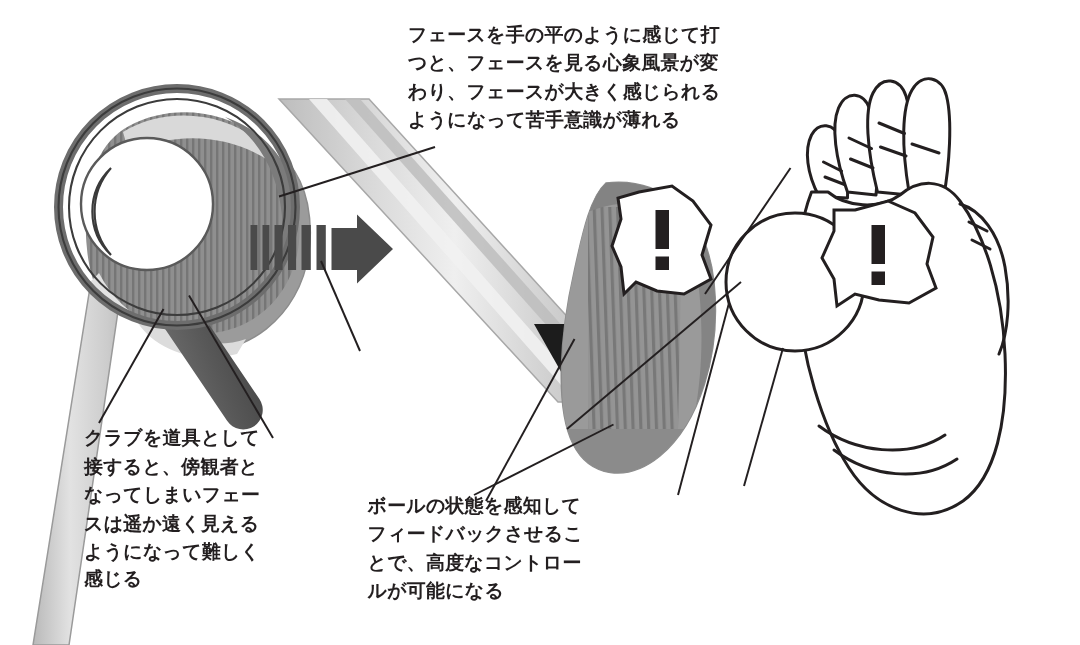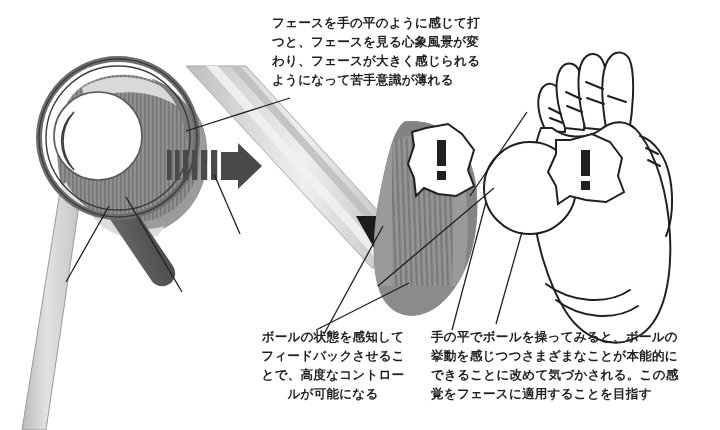--- a/index.html
+++ b/index.html
@@ -30,21 +30,21 @@
     font-weight: 700;
     font-size: 12.6px;
     line-height: 1.5;
     letter-spacing: 0.2px;
     white-space: pre-wrap;
     text-align: left;
   }
   #cap-top      { left: 272px; top: 14px;  width: 224px; }
   #cap-left     { left: 56px;  top: 283px; width: 146px; }
   #cap-mid      { left: 208px; top: 228px; width: 104px; }
-  #cap-bottom   { left: 245px; top: 328px; width: 176px; text-align: center; }
+  #cap-bottom   { left: 245px; top: 328px; width: 176px; }
   #cap-right    { left: 431px; top: 328px; width: 284px; }
 </style>
 </head>
 <body>
 
 <div id="page">
 
   <svg id="art" viewBox="0 0 720 430" xmlns="http://www.w3.org/2000/svg">
 
     <defs>
@@ -233,22 +233,24 @@
       <line x1="486" y1="202" x2="452" y2="330"></line>
       <line x1="522" y1="232" x2="496" y2="324"></line>
       <line x1="494" y1="188" x2="378" y2="286"></line>
     </g>
   </svg>
 
   <div class="caption" id="cap-top">フェースを手の平のように感じて打
 つと、フェースを見る心象風景が変
 わり、フェースが大きく感じられる
 ようになって苦手意識が薄れる</div>
+  <div class="caption" id="cap-left">クラブを道具として
+接すると、傍観者と
+なってしまいフェー
+スは遥か遠く見える
+ようになって難しく
+感じる</div>
   <div class="caption" id="cap-bottom">ボールの状態を感知して
 フィードバックさせるこ
 とで、高度なコントロー
 ルが可能になる</div>
-  <div class="caption" id="cap-right">手の平でボールを操ってみると、ボールの
-挙動を感じつつさまざまなことが本能的に
-できることに改めて気づかされる。この感
-覚をフェースに適用することを目指す</div>
 
 </div>
 
 </body></html>

